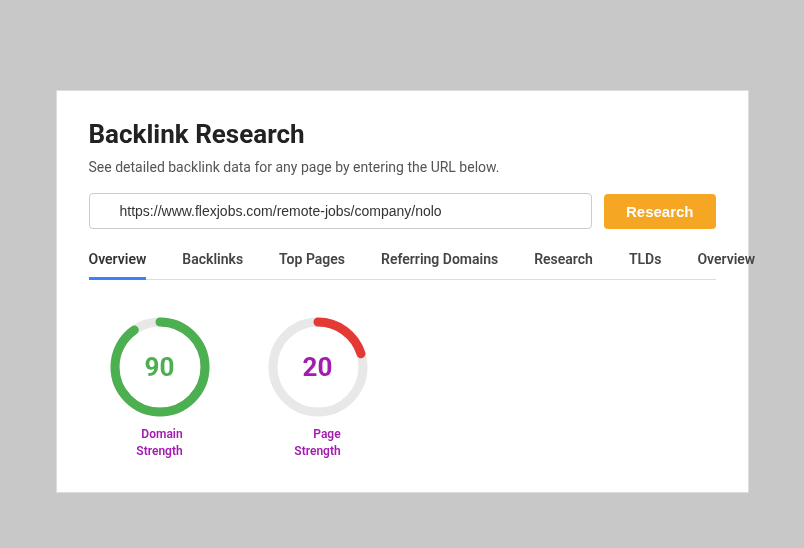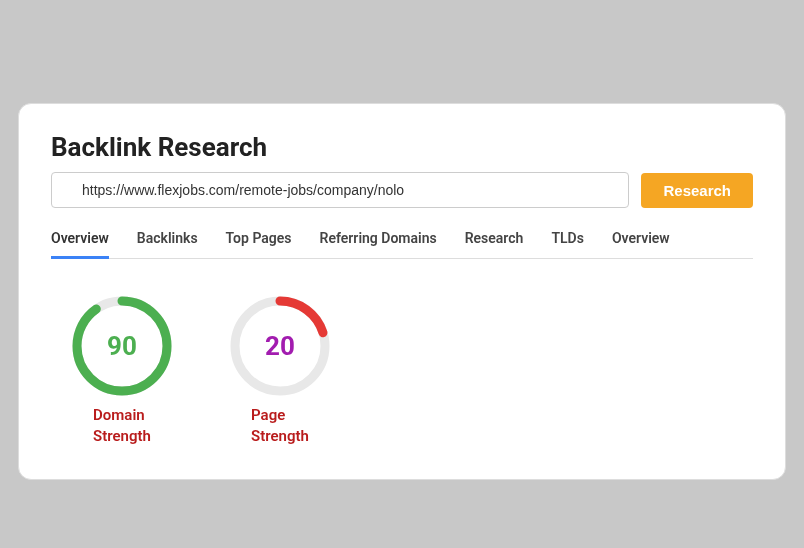--- a/index.html
+++ b/index.html
@@ -7,23 +7,23 @@
       background: #c8c8c8;
       display: flex;
       justify-content: center;
       align-items: center;
       width: 804px;
       height: 548px;
       font-family: -apple-system, BlinkMacSystemFont, 'Segoe UI', Roboto, sans-serif;
     }
     .card {
       background: #fff;
-      border-radius: 13px;
+      border-radius: 0;
       border: 1px solid #ddd;
-      width: 768px;
+      width: 693px;
       padding: 28px 32px 32px 32px;
       margin-top: 35px;
     }
     .page-title {
       font-size: 26px;
       font-weight: 700;
       color: #222;
       margin-bottom: 10px;
     }
     .subtitle {
@@ -54,21 +54,21 @@
       padding: 9px 22px;
       font-size: 15px;
       font-weight: 600;
       cursor: pointer;
       white-space: nowrap;
     }
     .tabs {
       display: flex;
       align-items: center;
       border-bottom: 1px solid #ddd;
-      gap: 28px;
+      gap: 36px;
       margin-bottom: 32px;
     }
     .tab {
       font-size: 14px;
       font-weight: 600;
       color: #444;
       padding-bottom: 10px;
       cursor: pointer;
       white-space: nowrap;
       border-bottom: 3px solid transparent;
@@ -83,24 +83,24 @@
       gap: 48px;
       padding-left: 16px;
     }
     .metric {
       display: flex;
       flex-direction: column;
       align-items: center;
       gap: 4px;
     }
     .metric-label {
-      font-size: 15px;
+      font-size: 12px;
       font-weight: 600;
-      color: #b91c1c;
-      text-align: left;
+      color: #a21caf;
+      text-align: right;
       line-height: 1.4;
     }
     
     .circle-wrap {
       position: relative;
       width: 110px;
       height: 110px;
     }
     .circle-wrap svg {
       width: 110px;
@@ -137,20 +137,21 @@
       font-weight: 700;
     }
     .circle-value.green { color: #4caf50; }
     .circle-value.red { color: #a21caf; }
   </style>
 </head>
 <body>
 
 <div class="card">
   <h1 class="page-title">Backlink Research</h1>
+  <p class="subtitle">See detailed backlink data for any page by entering the URL below.</p>
 
   <div class="url-row">
     <input class="url-input" type="text" value="https://www.flexjobs.com/remote-jobs/company/nolo" style="">
     <button class="research-btn">Research</button>
   </div>
 
   <nav class="tabs">
     <span class="tab active">Overview</span>
     <span class="tab">Backlinks</span>
     <span class="tab">Top Pages</span>

